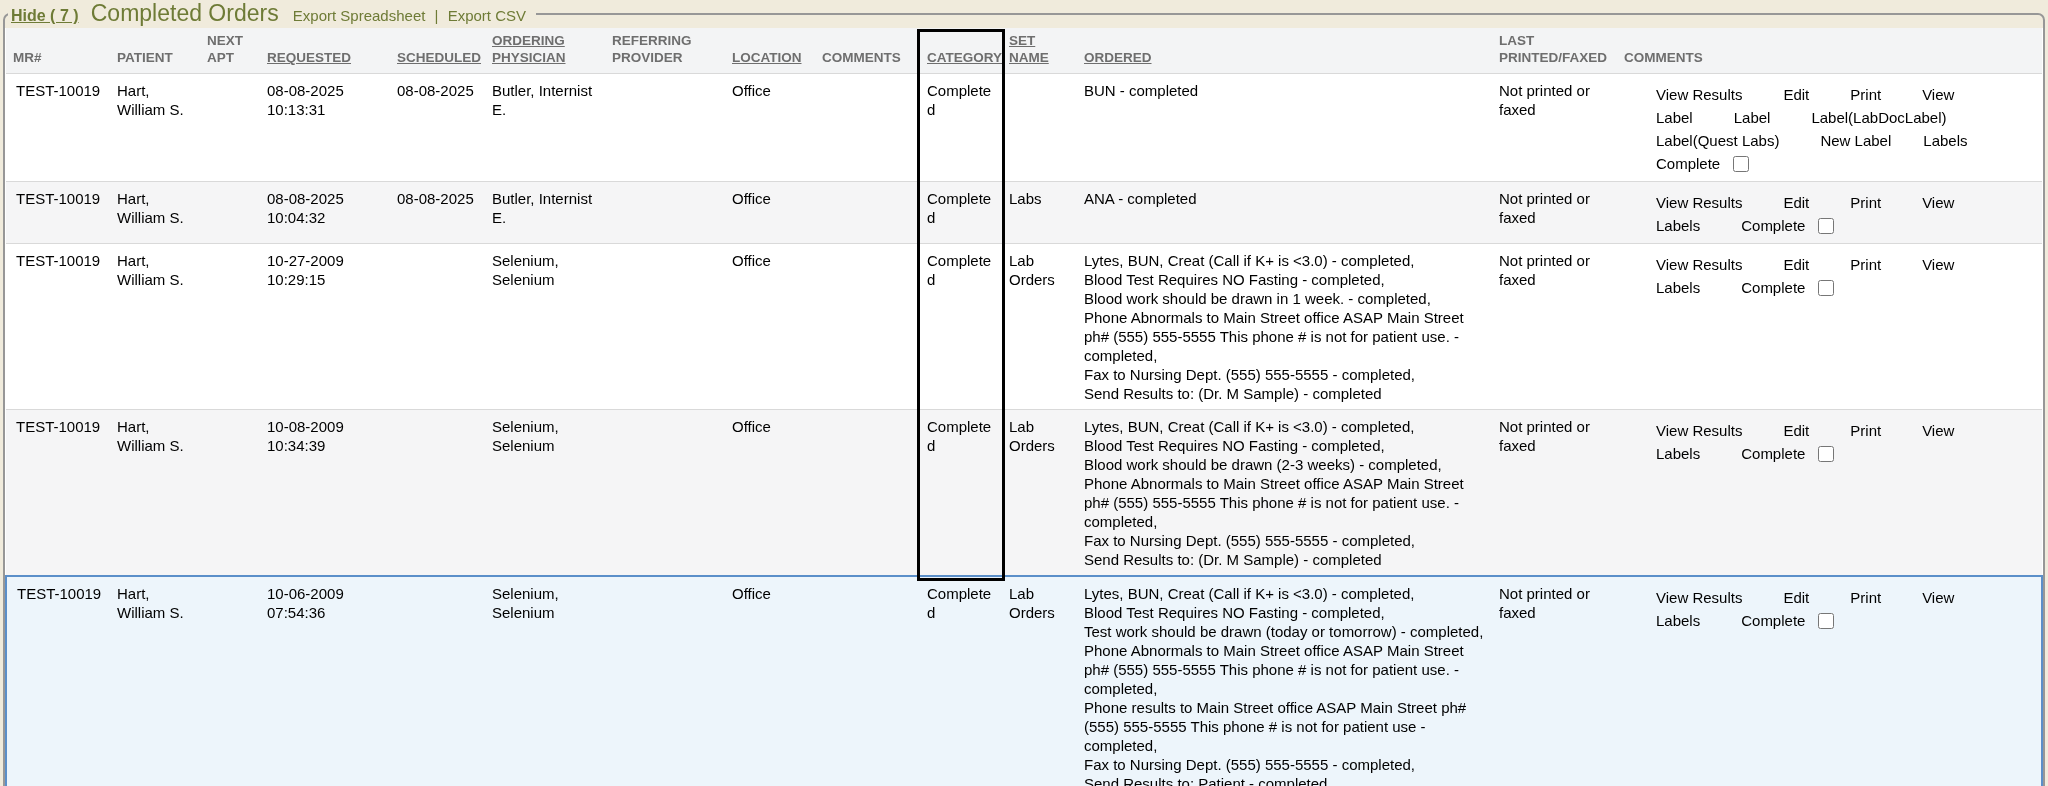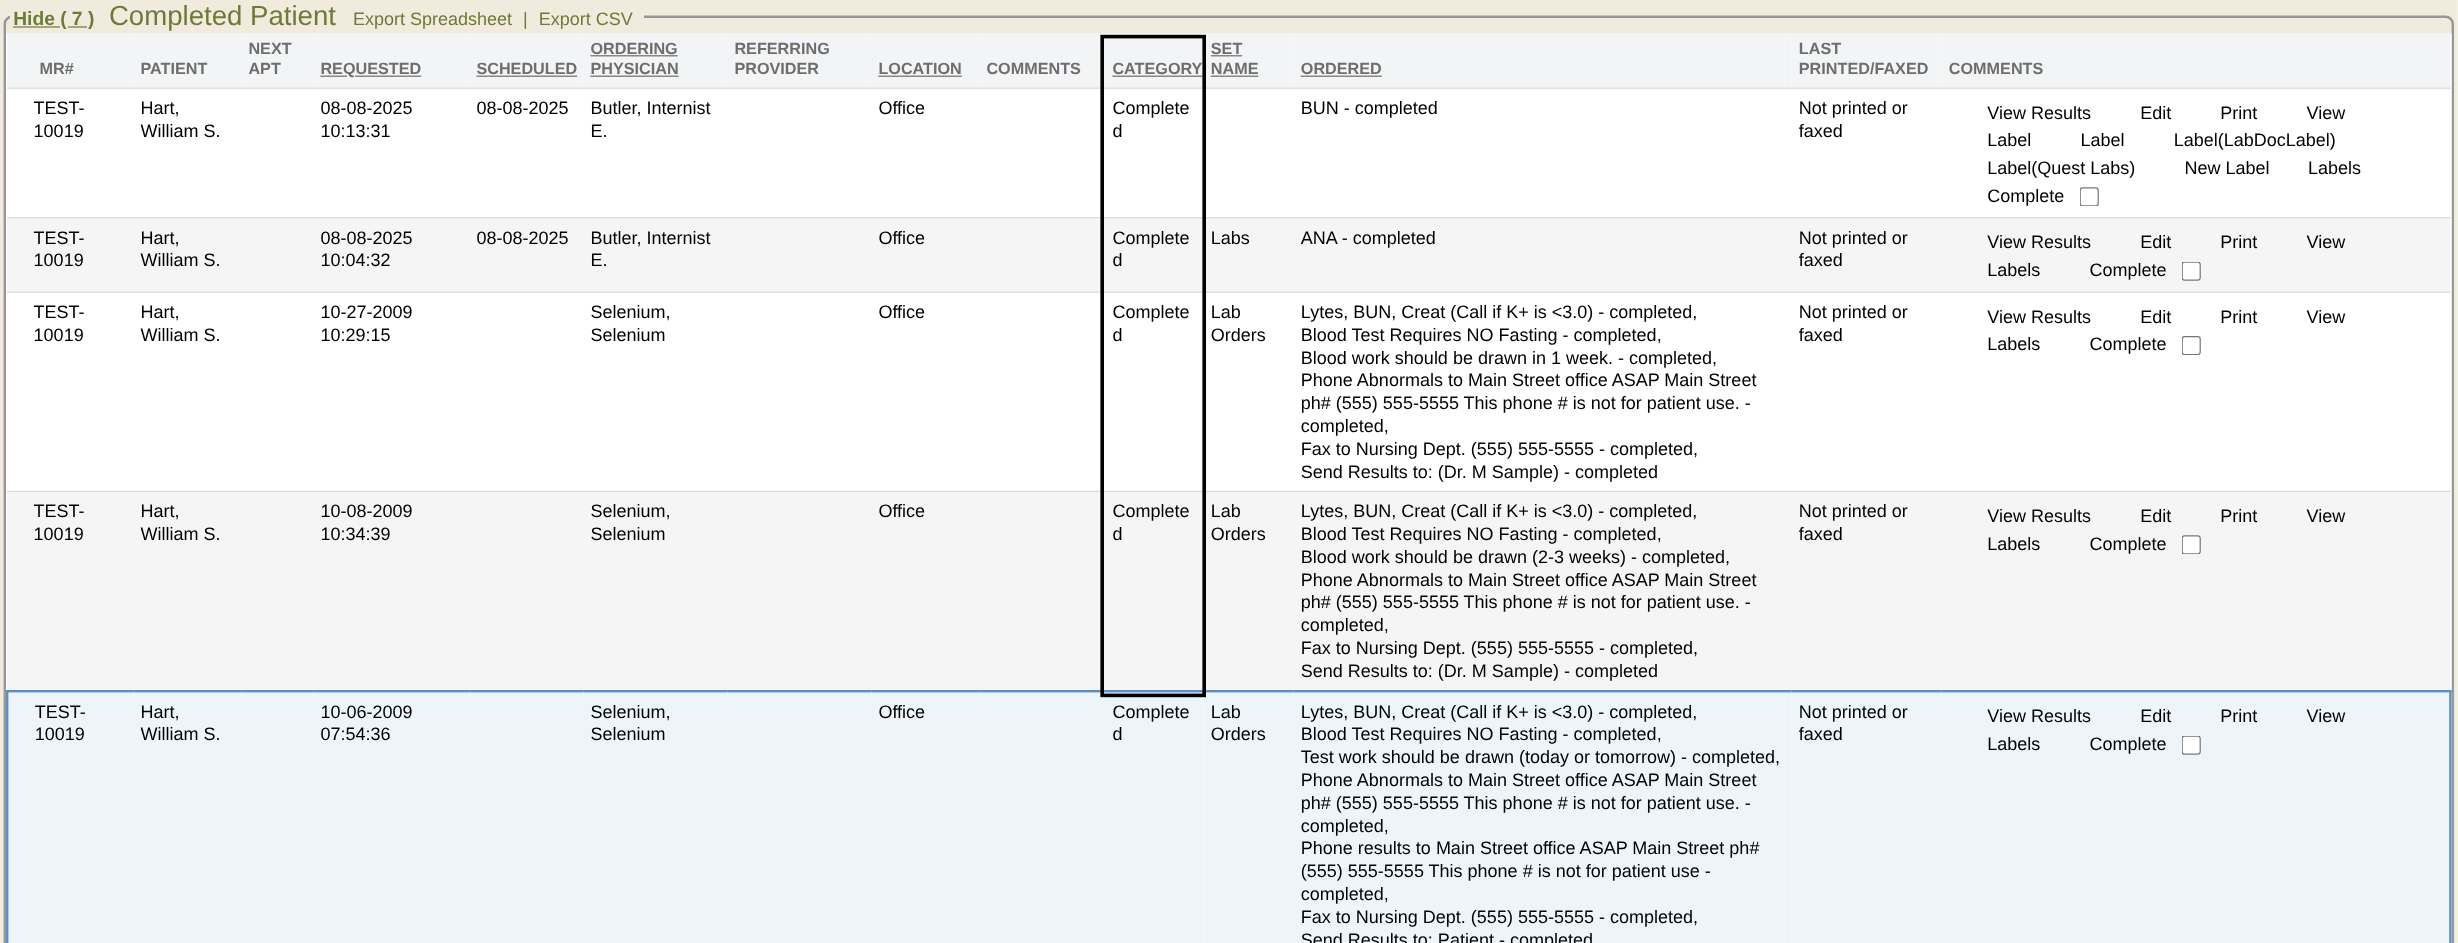--- a/index.html
+++ b/index.html
@@ -20,44 +20,44 @@
   .panel-title{color:var(--accent);font-size:23px;margin-right:10px;}
   .export-link{color:var(--accent);font-size:15px;cursor:pointer;}
   .legend-sep{color:var(--accent);font-size:15px;margin:0 5px;}
   .table-wrap{position:relative;margin-top:1px;}
   table.orders{border-collapse:collapse;table-layout:fixed;width:100%;background:#fff;}
   thead tr{background:var(--header-bg);}
   th{
     text-align:left;vertical-align:bottom;color:var(--header-fg);font-weight:bold;
     font-size:13.5px;line-height:17px;padding:4px 6px 7px 6px;
   }
-  th:first-child{padding-left:27px;}
+  th:first-child{padding-left:7px;}
   th.sortable .th-label{text-decoration:underline;cursor:pointer;}
   td{vertical-align:top;padding:7px 8px 6px 6px;line-height:19px;word-wrap:break-word;}
-  td:first-child{padding-left:22px;}
+  td:first-child{padding-left:10px;}
   tr.row{border-top:1px solid var(--row-line);}
   tr.row.striped{background:var(--stripe);}
   tr.row.selected{background:var(--sel-bg);border:2px solid var(--sel-border);}
   td.cell-options{line-height:23px;padding-top:9px;}
   a.opt{color:#000;text-decoration:none;cursor:pointer;margin-right:9px;white-space:nowrap;margin-left:32px;}
   a.opt.tight{margin-right:0;}
   input.complete-cb{width:16px;height:16px;margin:0 0 0 4px;vertical-align:text-bottom;}
   .ordered-line{display:block;}
   .category-box{
     position:absolute;left:912px;top:1px;width:88px;height:552px;
     border:3px solid #000;pointer-events:none;
   }
 </style>
 </head>
 <body>
 
 <fieldset class="panel">
   <legend class="panel-legend">
     <a class="legend-item hide-link">Hide ( 7 )</a>
-    <span class="legend-item panel-title">Completed Patient</span>
+    <span class="legend-item panel-title">Completed Orders</span>
     <a class="legend-item export-link">Export Spreadsheet</a>
     <span class="legend-item legend-sep">|</span>
     <a class="legend-item export-link">Export CSV</a>
   </legend>
 
   <div class="table-wrap">
     <table class="orders">
       <colgroup>
         <col style="width:105px">
           <col style="width:90px">

